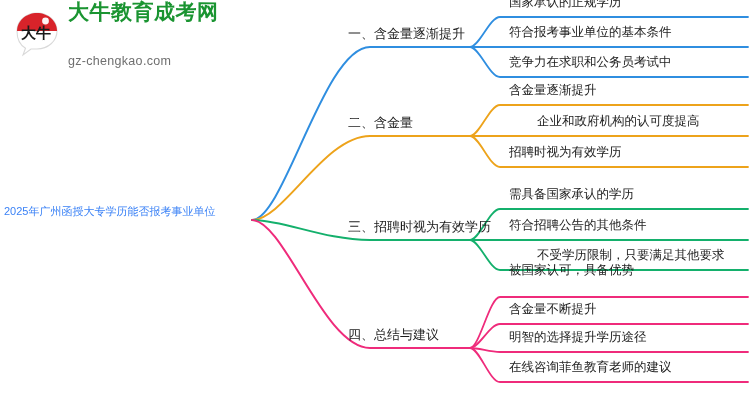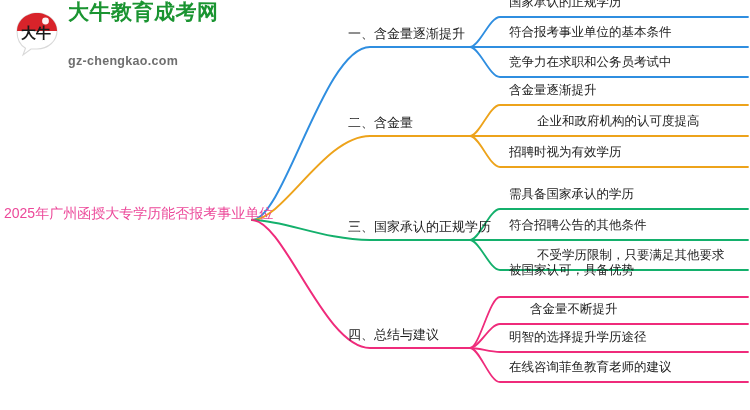--- a/index.html
+++ b/index.html
@@ -46,21 +46,21 @@
   }
   #logo-title {
     font-size: 21px;
     font-weight: bold;
     color: #1a9431;
     letter-spacing: 0.5px;
     white-space: nowrap;
   }
   #logo-domain {
     font-size: 12.5px;
-    font-weight: bold;
+    font-weight: normal;
     color: #6f6f6f;
     letter-spacing: 0.3px;
     margin-top: 4px;
     white-space: nowrap;
   }
 
   
   #mindmap {
     position: absolute;
     left: 0;
@@ -76,22 +76,22 @@
     overflow: visible;
   }
   .node {
     position: absolute;
     white-space: nowrap;
     color: #1b1b1b;
     font-size: 13px;
     line-height: 1;
   }
   .root-node {
-    font-size: 14px;
-    color: #ec4899;
+    font-size: 11px;
+    color: #3b82f6;
   }
   .branch-node {
     font-size: 13px;
     color: #1b1b1b;
   }
   .leaf-node {
     font-size: 12.5px;
     color: #222222;
   }
 </style>
@@ -138,23 +138,23 @@
   <div id="mindmap-nodes">
       <div class="node root-node" style="left: 4px; top: 206px;">2025年广州函授大专学历能否报考事业单位</div>
       <div class="node branch-node" style="left: 348px; top: 27px;">一、含金量逐渐提升</div>
       <div class="node leaf-node" style="left: 509px; top: -4px;">国家承认的正规学历</div>
       <div class="node leaf-node" style="left: 509px; top: 26px;">符合报考事业单位的基本条件</div>
       <div class="node leaf-node" style="left: 509px; top: 56px;">竞争力在求职和公务员考试中</div>
       <div class="node branch-node" style="left: 348px; top: 116px;">二、含金量</div>
       <div class="node leaf-node" style="left: 509px; top: 84px;">含金量逐渐提升</div>
       <div class="node leaf-node" style="left: 537px; top: 115px;">企业和政府机构的认可度提高</div>
       <div class="node leaf-node" style="left: 509px; top: 146px;">招聘时视为有效学历</div>
-      <div class="node branch-node" style="left: 348px; top: 220px;">三、国家承认的正规学历</div>
+      <div class="node branch-node" style="left: 348px; top: 220px;">三、招聘时视为有效学历</div>
       <div class="node leaf-node" style="left: 509px; top: 188px;">需具备国家承认的学历</div>
       <div class="node leaf-node" style="left: 509px; top: 219px;">符合招聘公告的其他条件</div>
       <div class="node leaf-node" style="left: 537px; top: 249px;">不受学历限制，只要满足其他要求</div>
       <div class="node branch-node" style="left: 348px; top: 328px;">四、总结与建议</div>
       <div class="node leaf-node" style="left: 509px; top: 264px;">被国家认可，具备优势</div>
-      <div class="node leaf-node" style="left: 509px; top: 303px; margin-left: 21px;">含金量不断提升</div>
+      <div class="node leaf-node" style="left: 509px; top: 303px;">含金量不断提升</div>
       <div class="node leaf-node" style="left: 509px; top: 331px;">明智的选择提升学历途径</div>
       <div class="node leaf-node" style="left: 509px; top: 361px;">在线咨询菲鱼教育老师的建议</div>
     </div>
 </div>
 
 </body></html>

